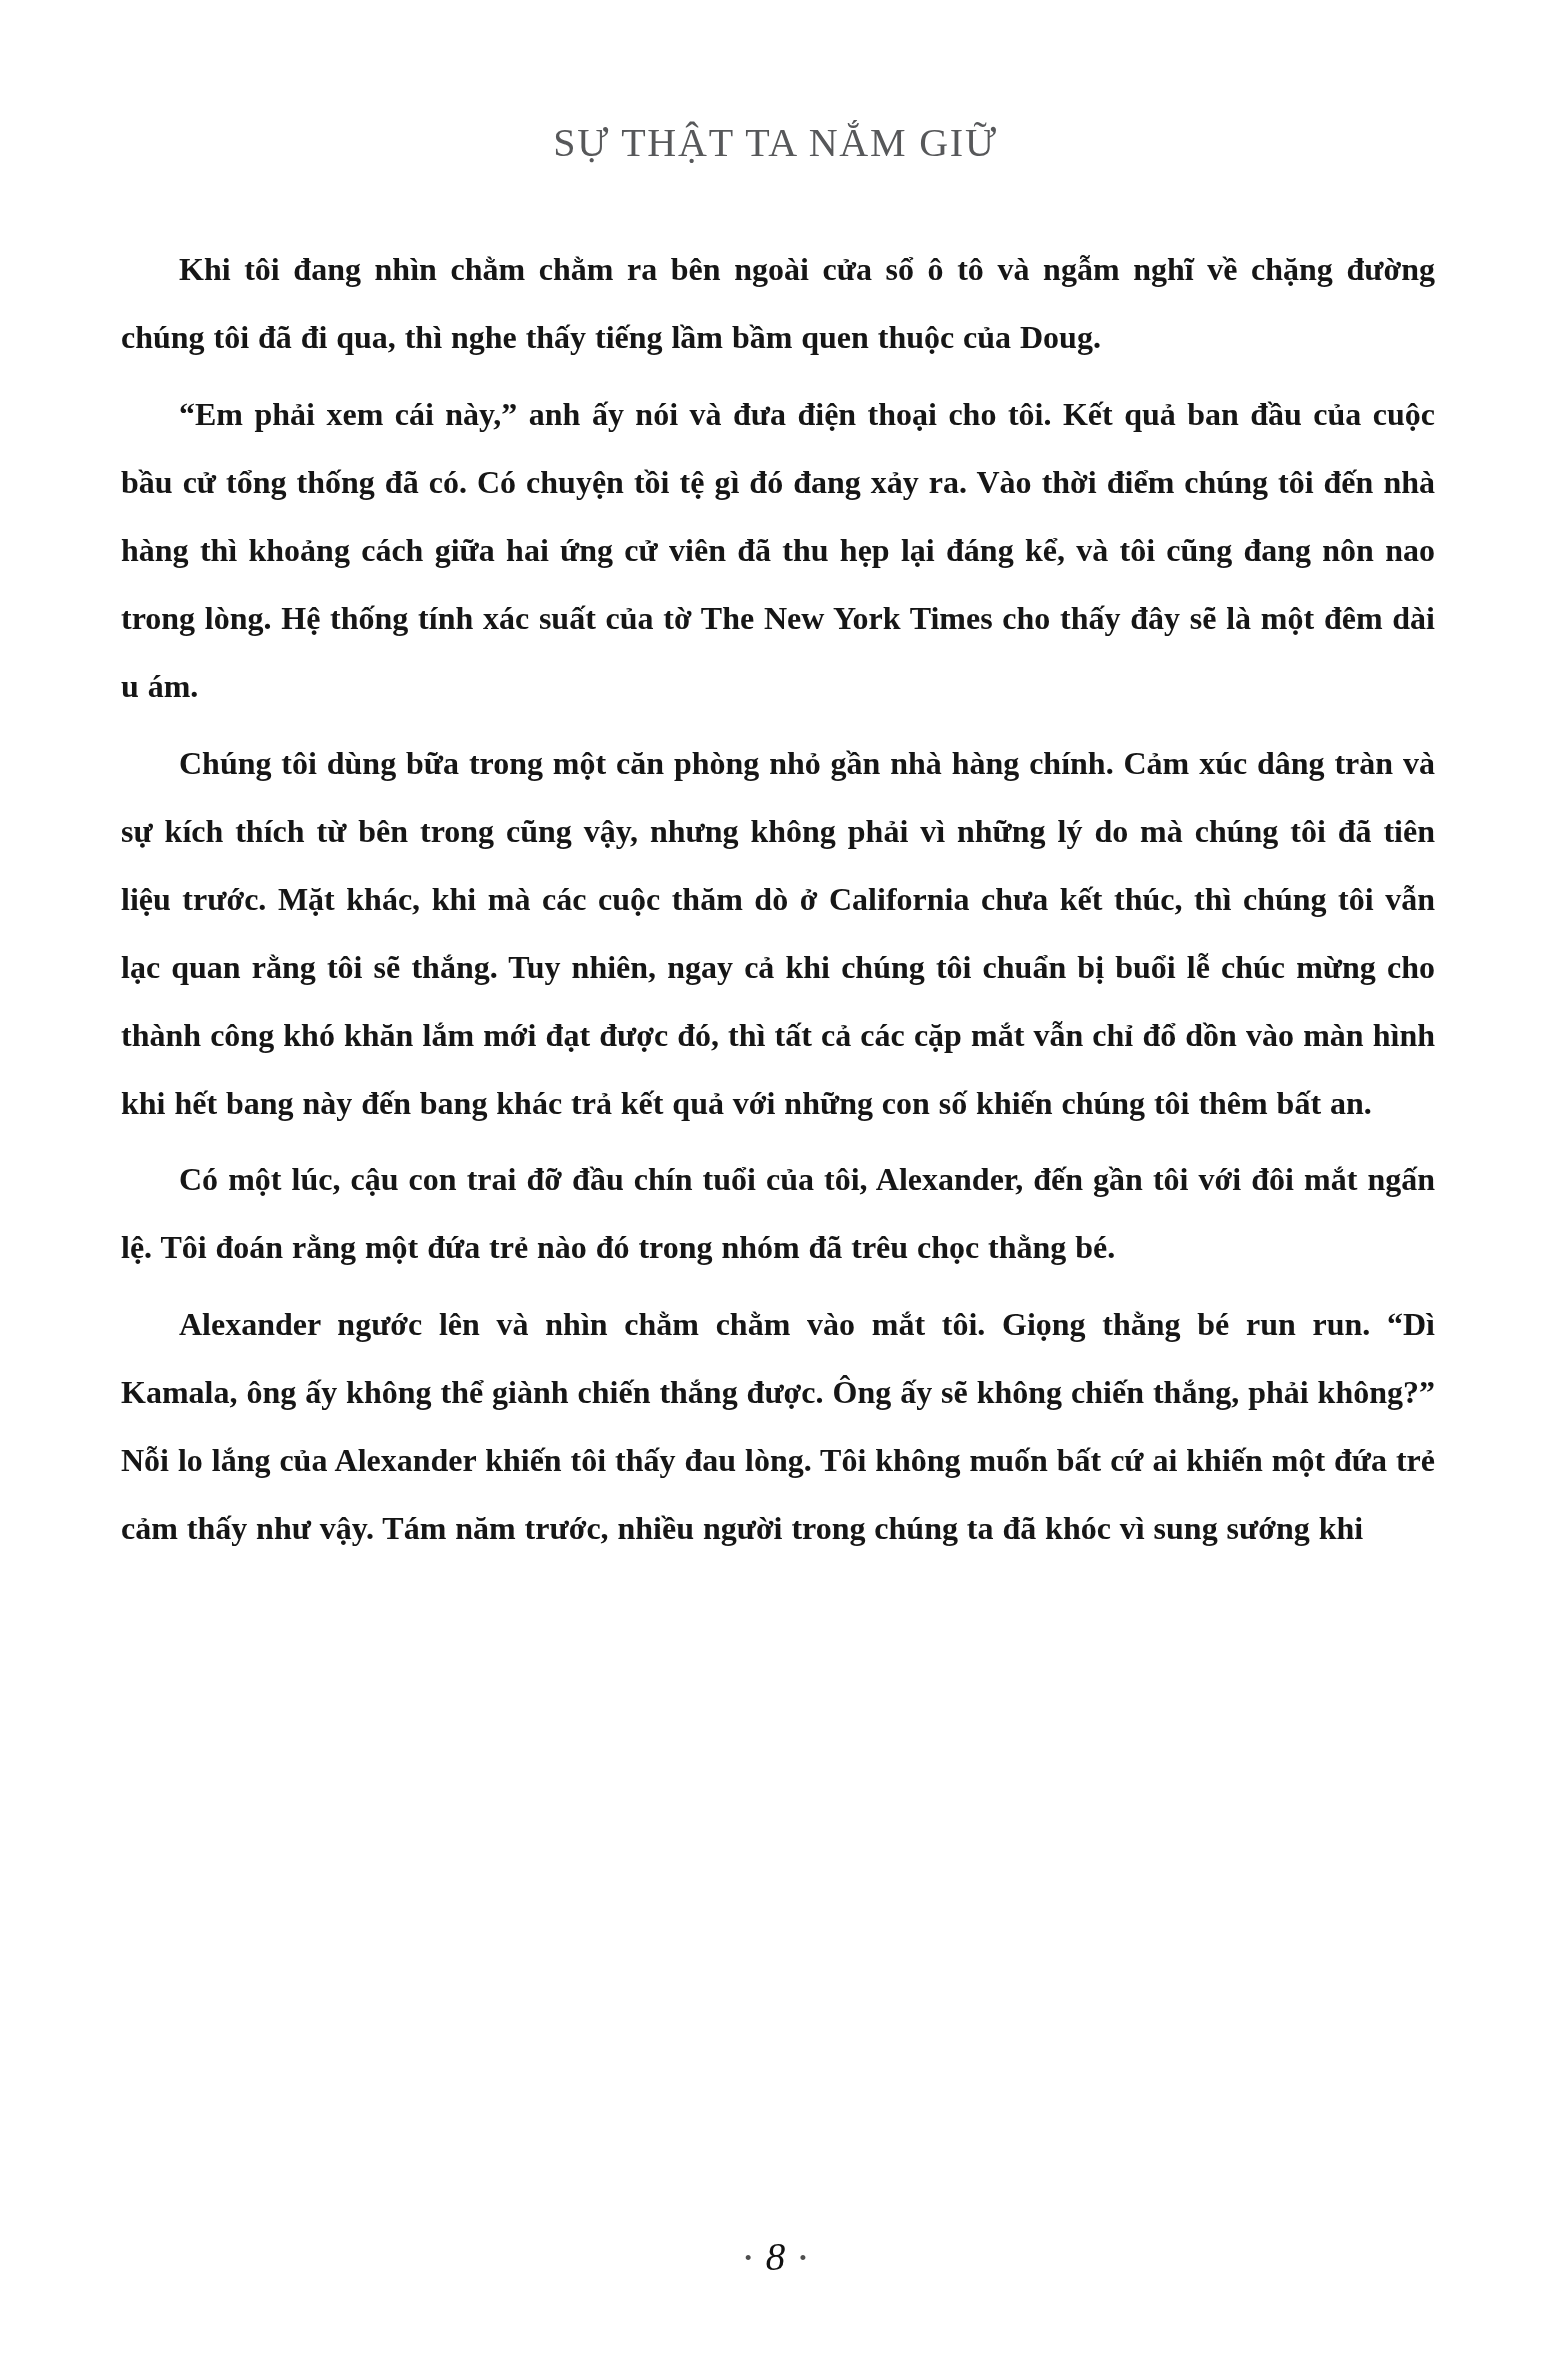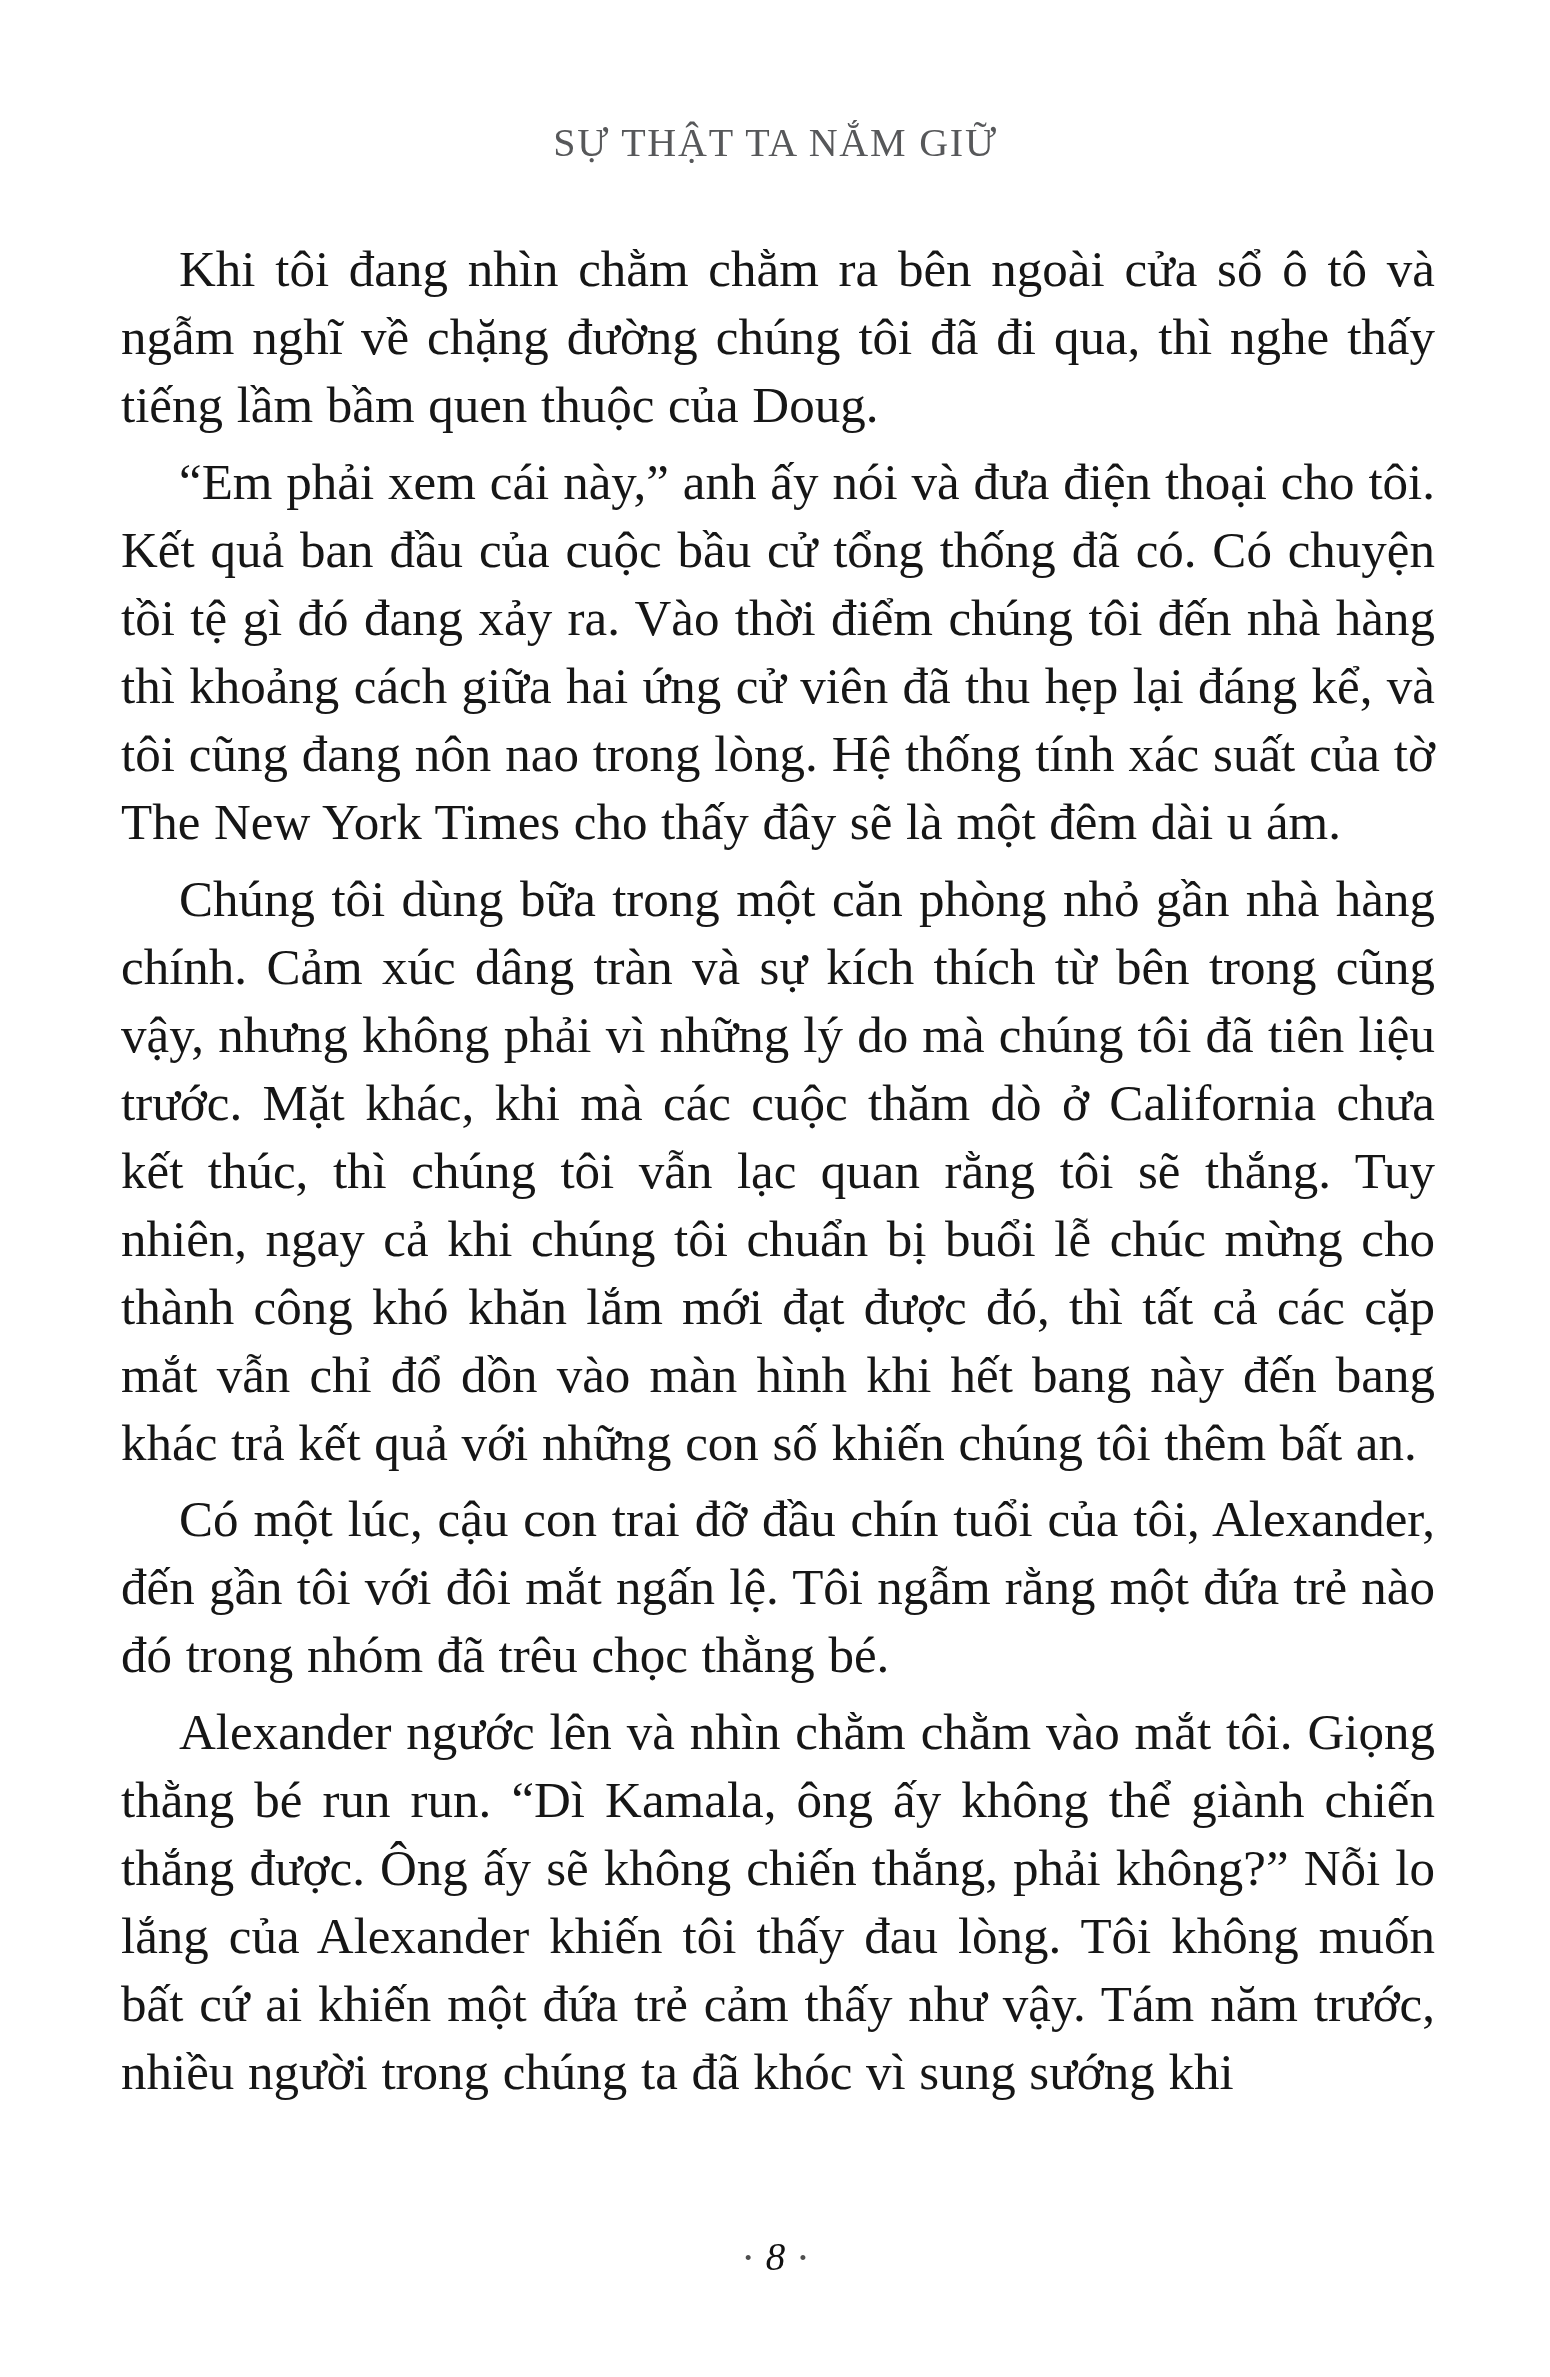--- a/index.html
+++ b/index.html
@@ -25,26 +25,27 @@
     color: #57585a;
   }
   .body-text {
     position: absolute;
     top: 235px;
     left: 121px;
     right: 116px;
   }
   .body-text p {
     margin: 0 0 8.8px 0;
-    font-size: 51px;
+    font-size: 32px;
     line-height: 68px;
     color: #161616;
     text-align: justify;
     text-indent: 58px;
     word-spacing: 0.9px;
+    font-weight: bold;
   }
   .page-footer {
     position: absolute;
     left: 0;
     right: 0;
     bottom: 98px;
     text-align: center;
     color: #161616;
   }
   .page-footer .ornament {
@@ -65,21 +66,21 @@
 <body>
 
 <div class="page">
 
   <div class="running-header">SỰ THẬT TA NẮM GIỮ</div>
 
   <div class="body-text">
     <p>Khi tôi đang nhìn chằm chằm ra bên ngoài cửa sổ ô tô và ngẫm nghĩ về chặng đường chúng tôi đã đi qua, thì nghe thấy tiếng lầm bầm quen thuộc của Doug.</p>
     <p>“Em phải xem cái này,” anh ấy nói và đưa điện thoại cho tôi. Kết quả ban đầu của cuộc bầu cử tổng thống đã có. Có chuyện tồi tệ gì đó đang xảy ra. Vào thời điểm chúng tôi đến nhà hàng thì khoảng cách giữa hai ứng cử viên đã thu hẹp lại đáng kể, và tôi cũng đang nôn nao trong lòng. Hệ thống tính xác suất của tờ The New York Times cho thấy đây sẽ là một đêm dài u ám.</p>
     <p>Chúng tôi dùng bữa trong một căn phòng nhỏ gần nhà hàng chính. Cảm xúc dâng tràn và sự kích thích từ bên trong cũng vậy, nhưng không phải vì những lý do mà chúng tôi đã tiên liệu trước. Mặt khác, khi mà các cuộc thăm dò ở California chưa kết thúc, thì chúng tôi vẫn lạc quan rằng tôi sẽ thắng. Tuy nhiên, ngay cả khi chúng tôi chuẩn bị buổi lễ chúc mừng cho thành công khó khăn lắm mới đạt được đó, thì tất cả các cặp mắt vẫn chỉ đổ dồn vào màn hình khi hết bang này đến bang khác trả kết quả với những con số khiến chúng tôi thêm bất an.</p>
-    <p>Có một lúc, cậu con trai đỡ đầu chín tuổi của tôi, Alexander, đến gần tôi với đôi mắt ngấn lệ. Tôi ngẫm rằng một đứa trẻ nào đó trong nhóm đã trêu chọc thằng bé.</p>
+    <p>Có một lúc, cậu con trai đỡ đầu chín tuổi của tôi, Alexander, đến gần tôi với đôi mắt ngấn lệ. Tôi đoán rằng một đứa trẻ nào đó trong nhóm đã trêu chọc thằng bé.</p>
     <p>Alexander ngước lên và nhìn chằm chằm vào mắt tôi. Giọng thằng bé run run. “Dì Kamala, ông ấy không thể giành chiến thắng được. Ông ấy sẽ không chiến thắng, phải không?” Nỗi lo lắng của Alexander khiến tôi thấy đau lòng. Tôi không muốn bất cứ ai khiến một đứa trẻ cảm thấy như vậy. Tám năm trước, nhiều người trong chúng ta đã khóc vì sung sướng khi</p>
   </div>
 
   <div class="page-footer">
     <span class="ornament">•</span><span class="page-number">8</span><span class="ornament">•</span>
   </div>
 
 </div>
 
 

